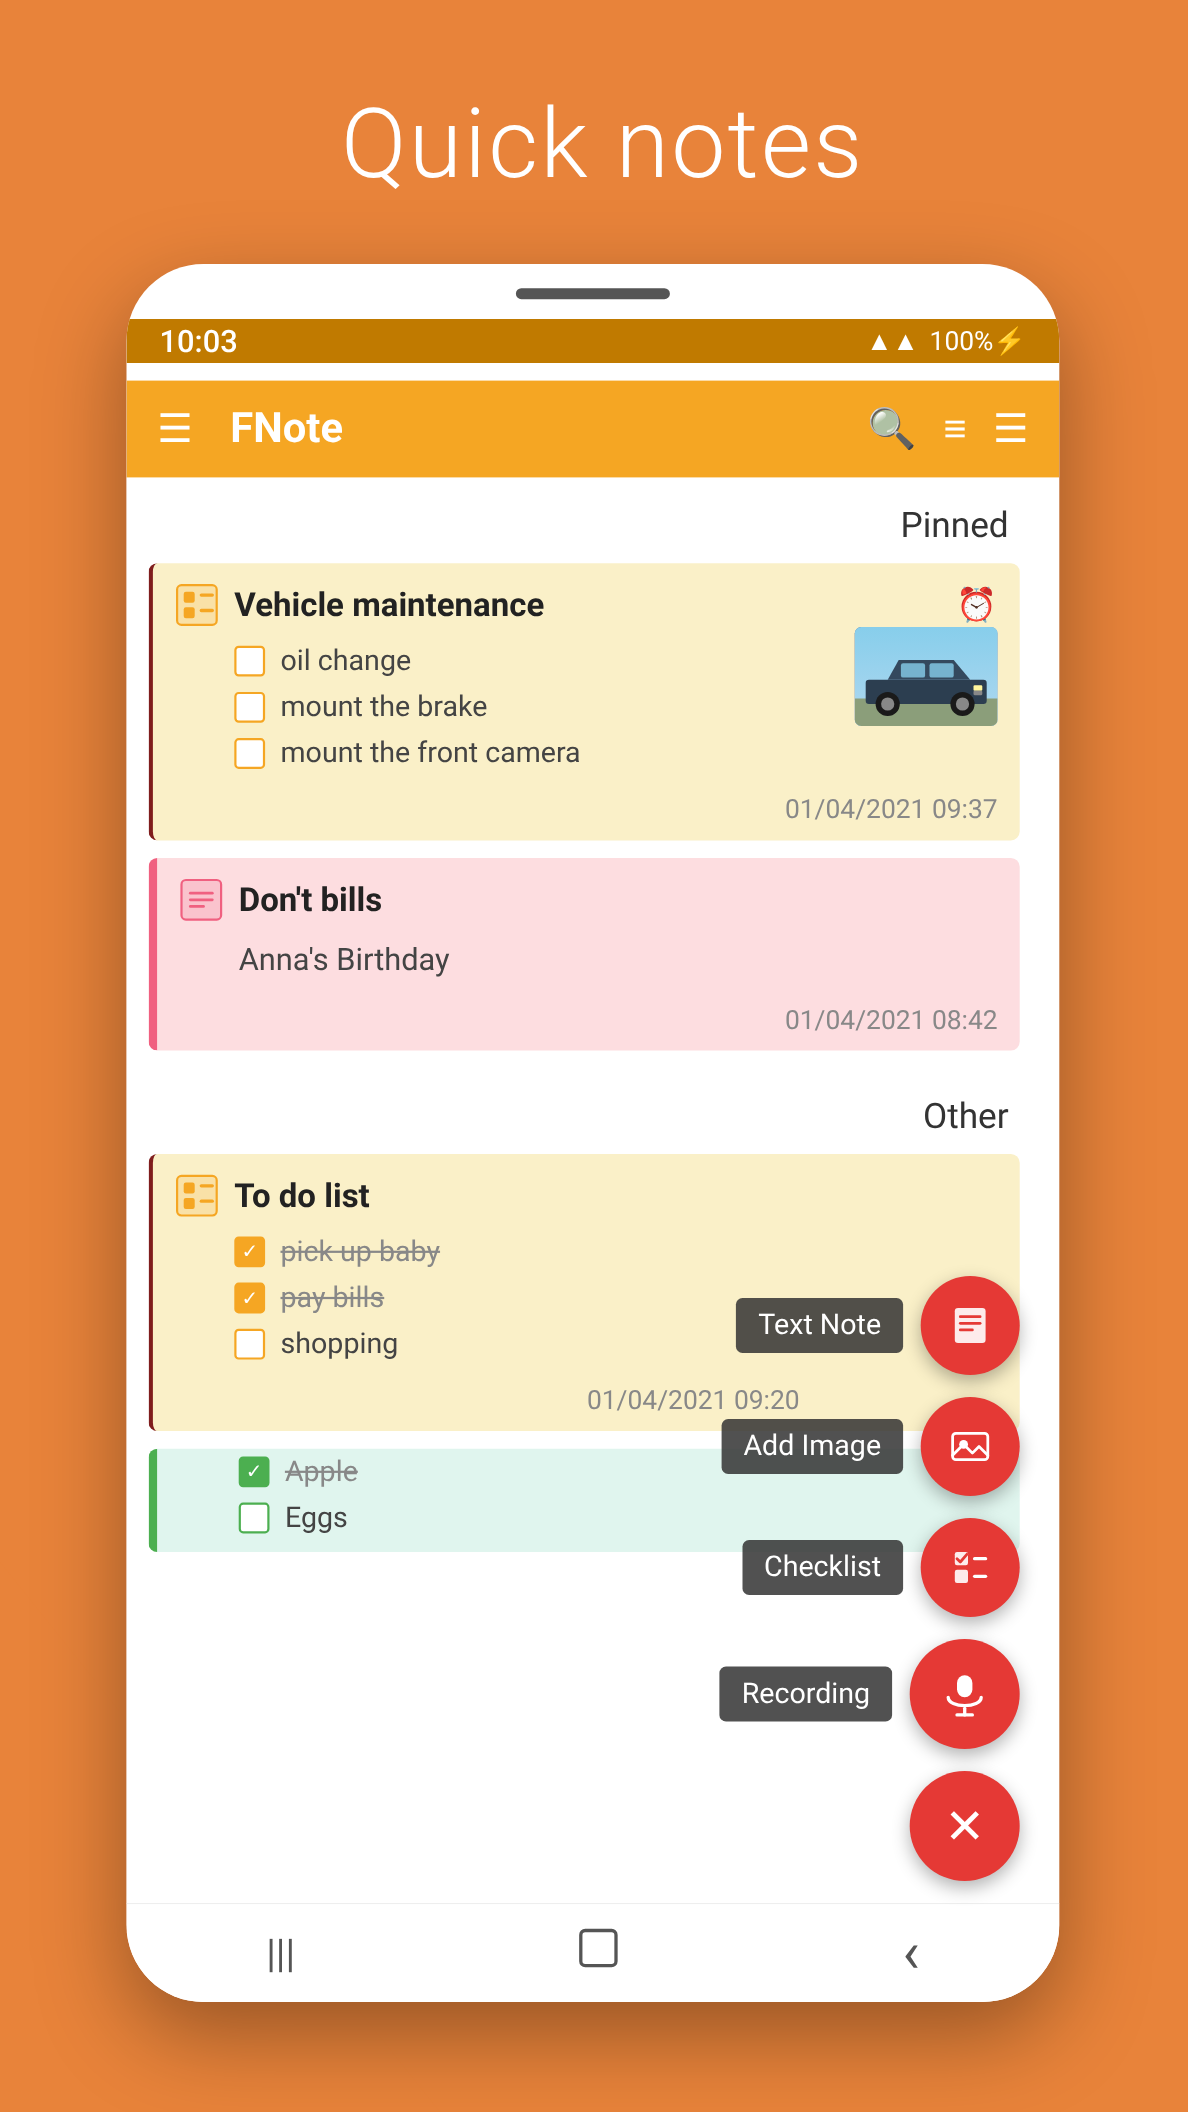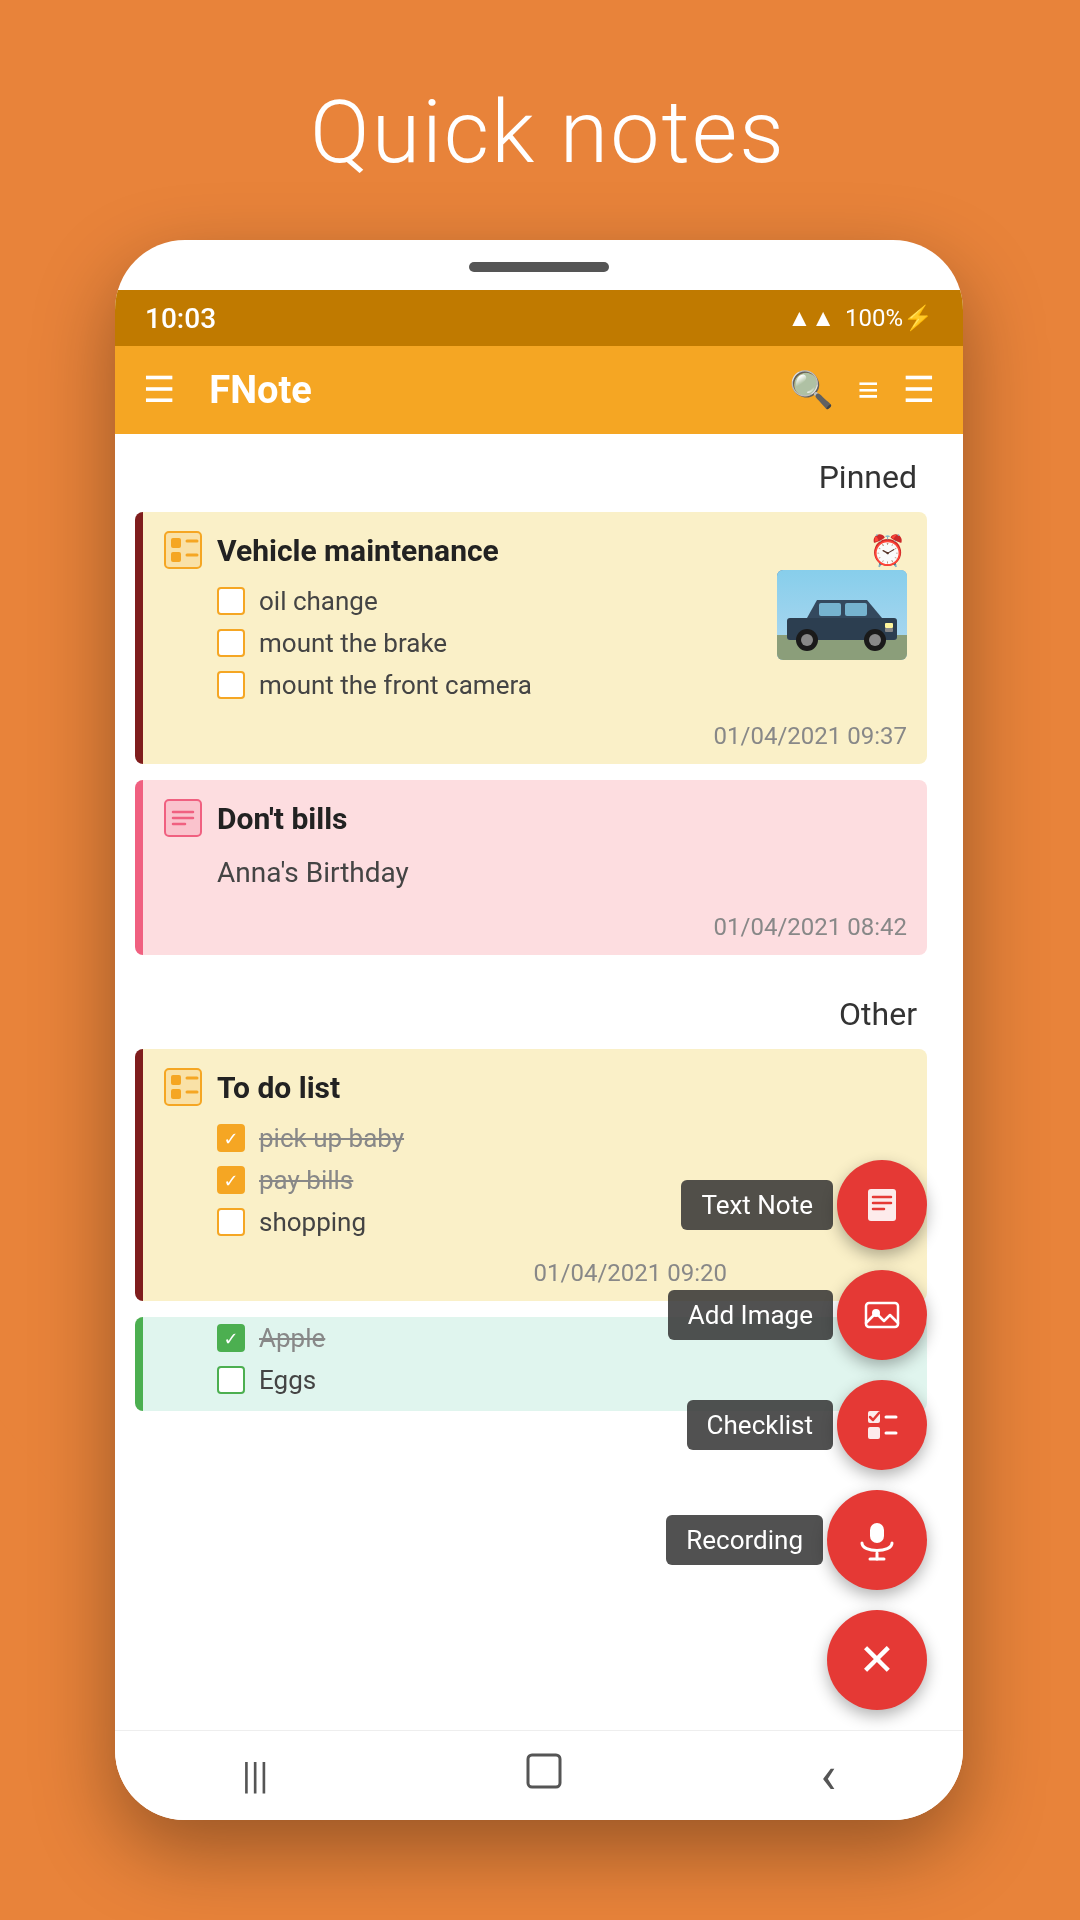--- a/index.html
+++ b/index.html
@@ -67,21 +67,21 @@
       background: #555;
       border-radius: 5px;
       z-index: 10;
     }
 
     
     .status-bar {
       position: absolute;
       top: 50px;
       left: 0; right: 0;
-      height: 56px;
+      height: 40px;
       background: #C07A00;
       display: flex;
       align-items: center;
       justify-content: space-between;
       padding: 0 30px;
       z-index: 5;
     }
     .status-time {
       color: white;
       font-size: 28px;
@@ -142,21 +142,21 @@
     
     .note-card {
       margin: 0 20px 16px;
       border-radius: 8px;
       overflow: hidden;
       position: relative;
     }
 
     .note-card-yellow {
       background: #FAF0C8;
-      border-left: 8px solid #7f1d1d;
+      border-left: 4px solid #7f1d1d;
     }
     .note-card-pink {
       background: #FDDDE0;
       border-left: 8px solid #F06080;
     }
     .note-card-green {
       background: #E0F5EE;
       border-left: 8px solid #4CAF50;
     }
 
@@ -278,21 +278,21 @@
       display: flex;
       flex-direction: column;
       align-items: flex-end;
       gap: 20px;
       z-index: 20;
     }
 
     .fab-item {
       display: flex;
       align-items: center;
-      gap: 4px;
+      gap: 16px;
     }
 
     .fab-label {
       background: rgba(50,50,50,0.85);
       color: white;
       font-size: 26px;
       padding: 10px 20px;
       border-radius: 6px;
       white-space: nowrap;
     }

